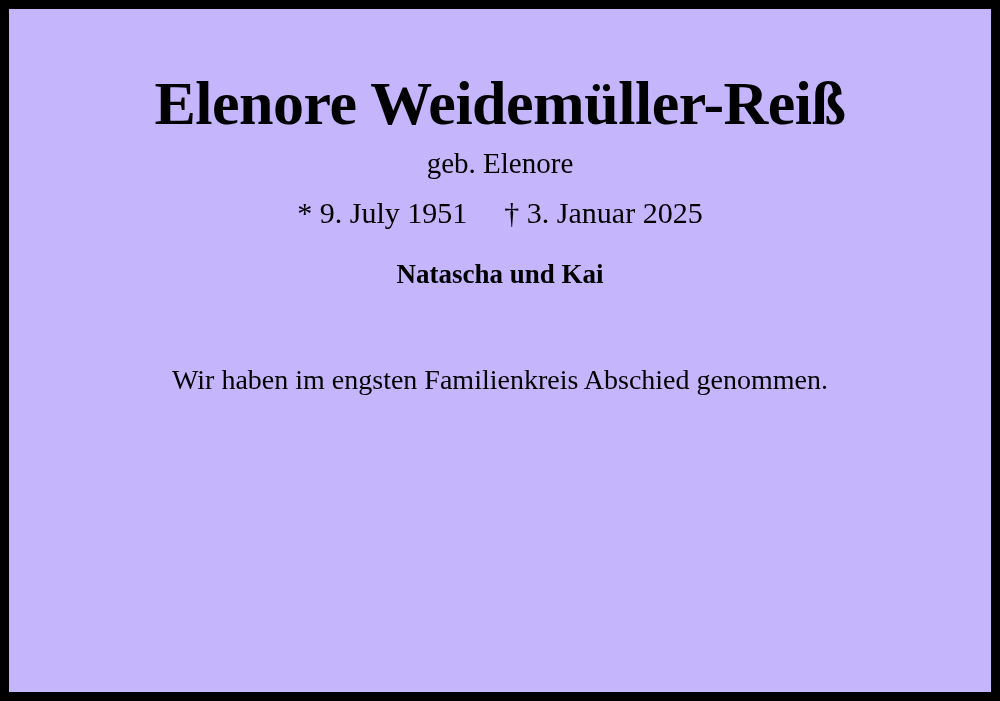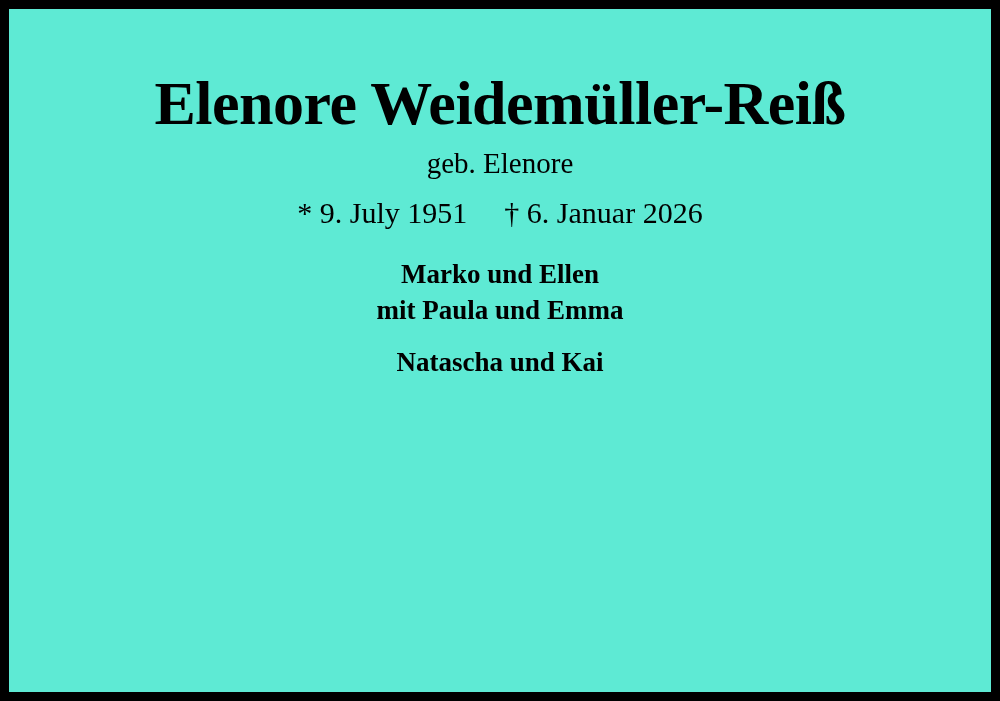--- a/index.html
+++ b/index.html
@@ -12,21 +12,21 @@
     height: 701px;
     overflow: hidden;
     font-family: "Liberation Serif", serif;
     color: #000000;
   }
   .obituary-frame {
     box-sizing: border-box;
     width: 1000px;
     height: 701px;
     border: 9px solid #000000;
-    background: #5eead4;
+    background: #c4b5fd;
     padding: 0;
     display: block;
     position: relative;
   }
   .inner {
     box-sizing: border-box;
     width: 100%;
     height: 100%;
     padding: 62px 30px 20px 30px;
     text-align: center;
@@ -93,29 +93,26 @@
 
     <h1 class="deceased-name">Elenore Weidemüller-Reiß</h1>
 
     <div class="maiden-name">geb. Elenore</div>
 
     <div class="dates-line">
       <span>*</span>
       <span>9. July 1951</span>
       <span class="sep"></span>
       <span>†</span>
-      <span>6. Januar 2026</span>
+      <span>3. Januar 2025</span>
     </div>
 
 
     <div class="mourners">
       <div class="mourner-group">
-        <span class="mourner-line">Marko und Ellen</span>
-        <span class="mourner-line">mit Paula und Emma</span>
-      </div>
-      <div class="mourner-group">
         <span class="mourner-line">Natascha und Kai</span>
       </div>
     </div>
 
+    <div class="closing-text">Wir haben im engsten Familienkreis Abschied genommen.</div>
 
   </div>
 </div>
 
 </body></html>

